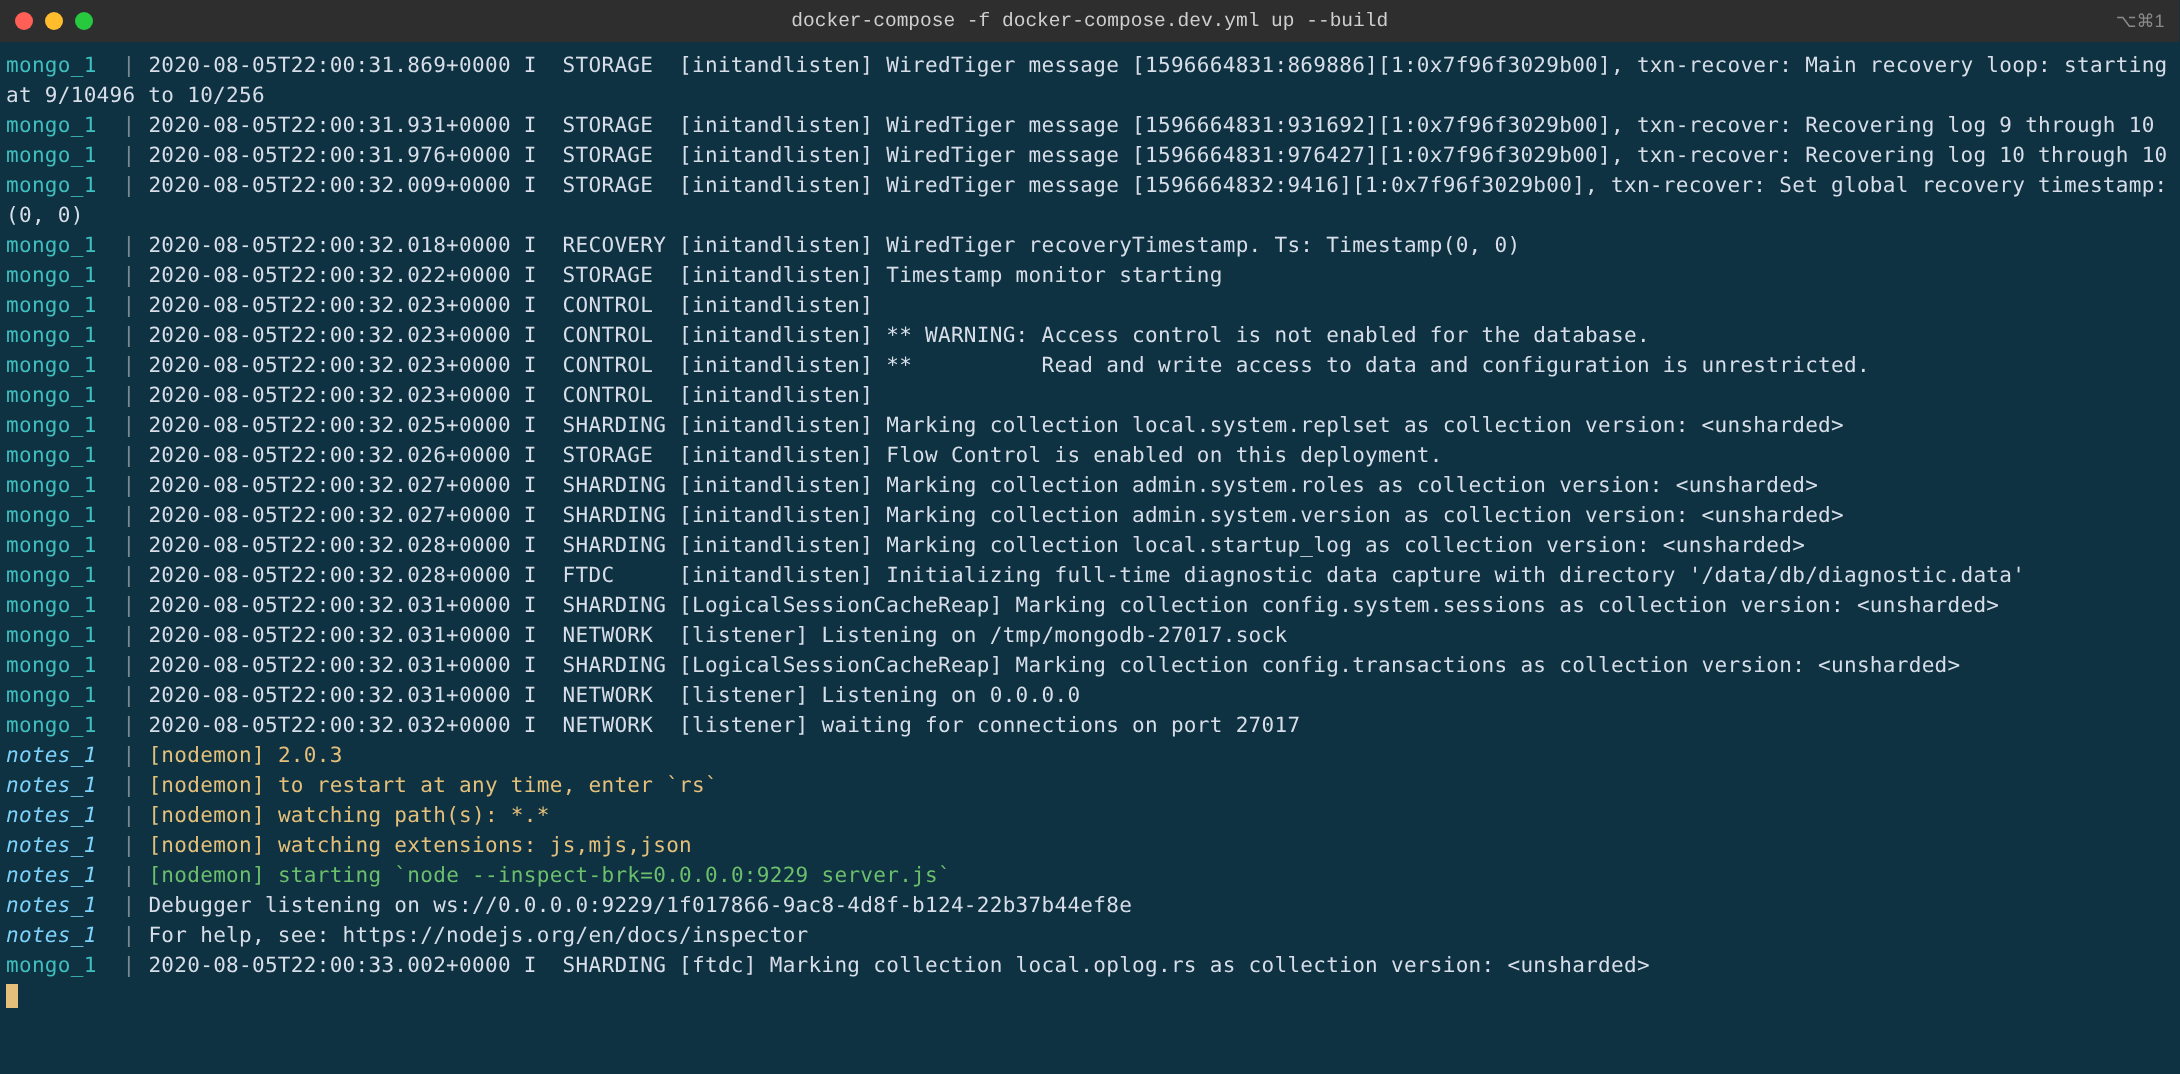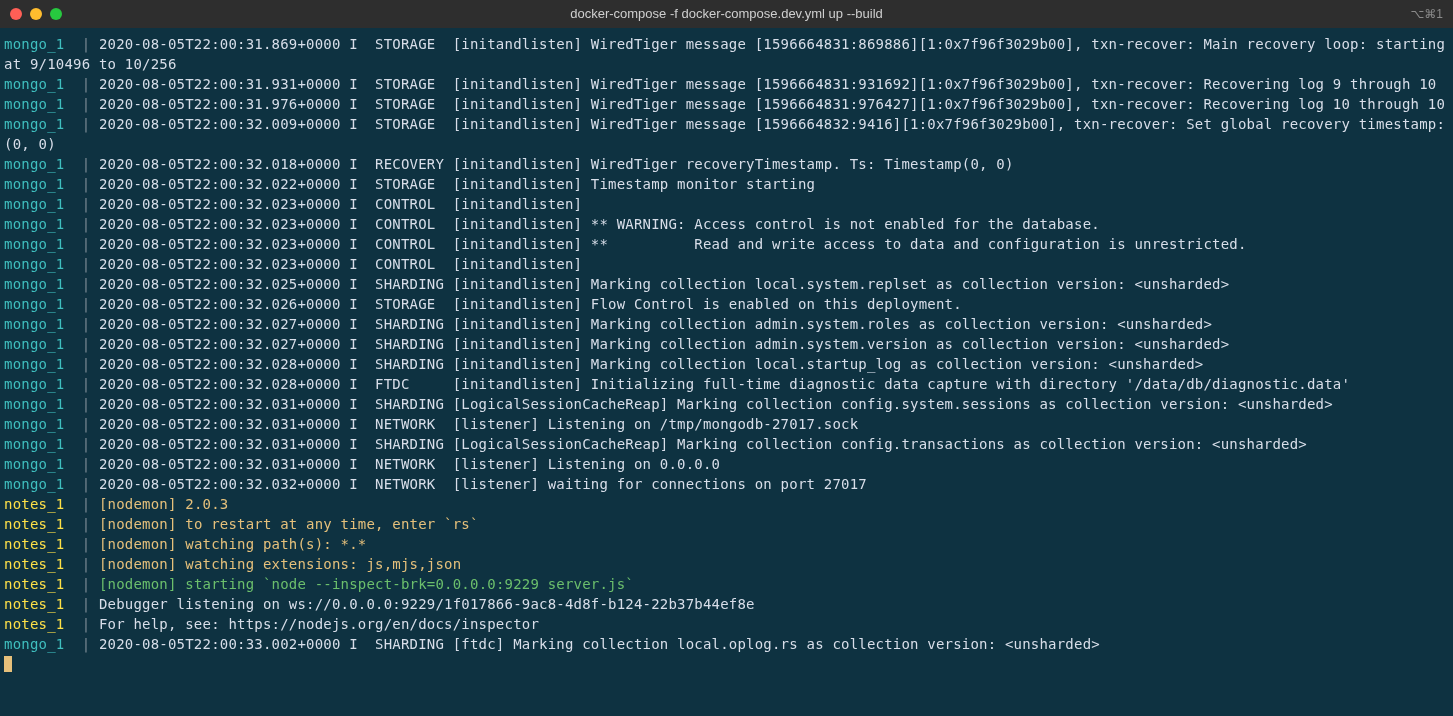--- a/index.html
+++ b/index.html
@@ -26,40 +26,40 @@
   }
   .tl { width: 12px; height: 12px; border-radius: 50%; }
   .tl-close { background: #ff5f56; }
   .tl-min { background: #ffbd2e; }
   .tl-max { background: #27c93f; }
   .title {
     position: absolute;
     left: 0; right: 0;
     text-align: center;
     color: #cfcfcf;
-    font-family: Liberation Sans, sans-serif;
+    font-family: Liberation Mono, monospace;
     font-size: 13px;
     pointer-events: none;
   }
   .shortcut {
     margin-left: auto;
     color: #8a8a8a;
     font-family: -apple-system, BlinkMacSystemFont, "Segoe UI", sans-serif;
     font-size: 12px;
   }
   .terminal {
     padding: 6px 2px 4px 4px;
     white-space: pre-wrap;
     word-break: break-all;
     letter-spacing: 0.2px;
   }
   .row { display: block; }
   .svc { display: inline; }
   .svc-mongo { color: #3fbfbf; }
-  .svc-notes { color: #fde047; }
+  .svc-notes { color: #7dd3fc; font-style: italic; }
   .sep { color: #7a8a93; }
   .nodemon { color: #e5c07b; }
   .nodemon-start { color: #6cbf6c; }
   .cursor {
     display: inline-block;
     width: 8px;
     height: 16px;
     background: #e5c07b;
     vertical-align: text-bottom;
   }

